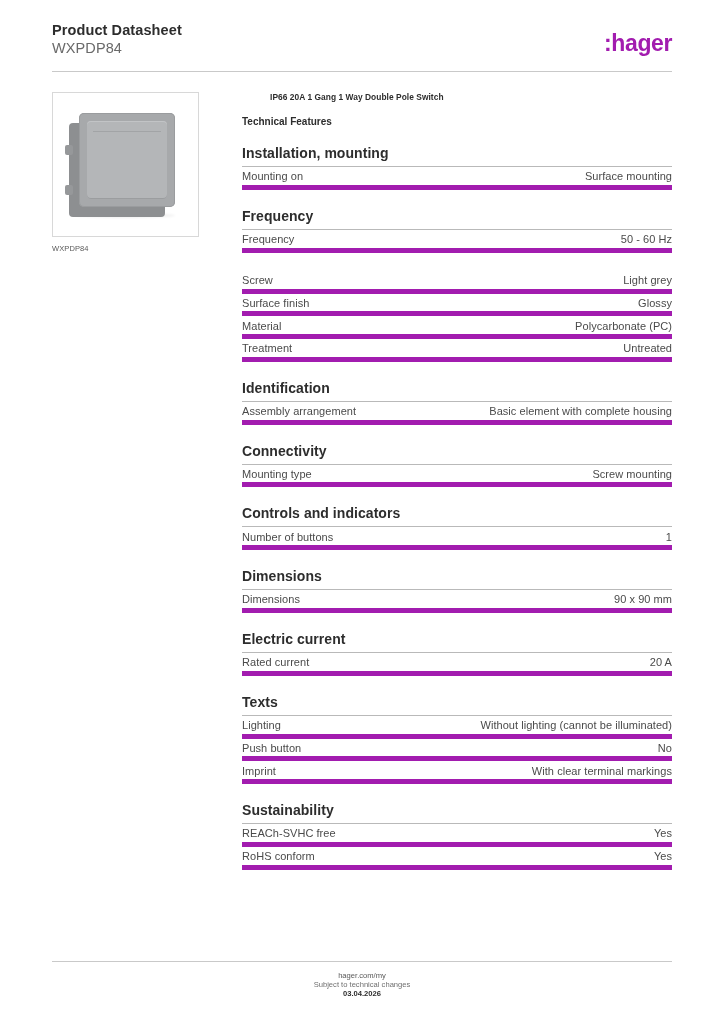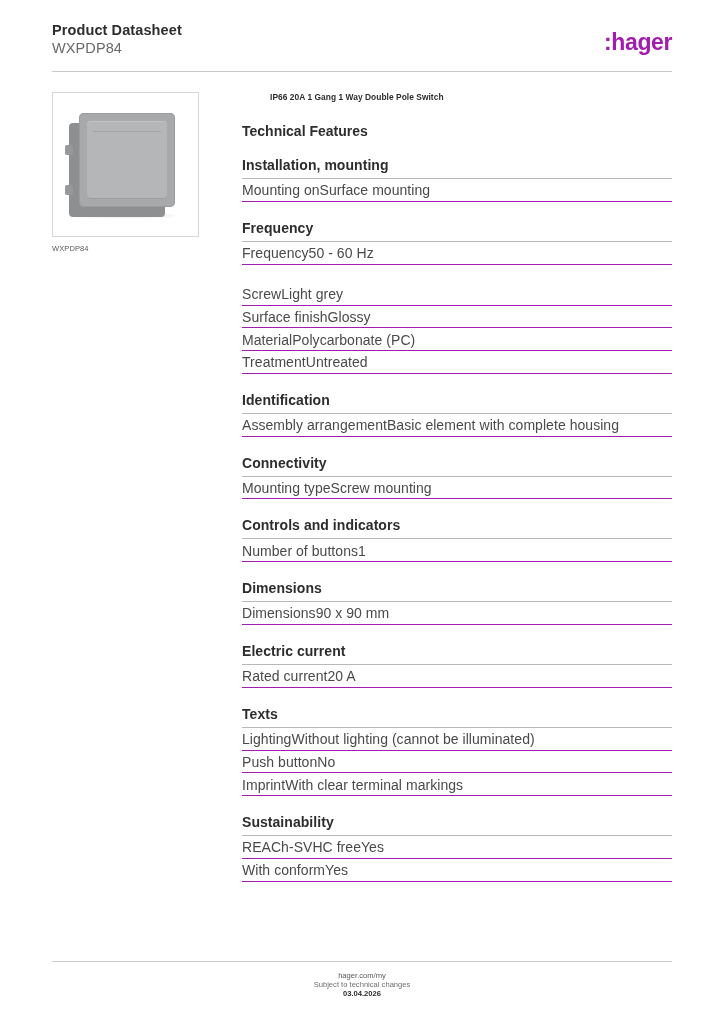--- a/index.html
+++ b/index.html
@@ -19,21 +19,21 @@
   .page {
     position: relative;
     width: 724px;
     height: 1024px;
     padding: 0 52px;
   }
 
   
   .header {
     display: flex;
-    align-items: center;
+    align-items: flex-end;
     justify-content: space-between;
     padding-top: 22px;
   }
   .title-block {
     line-height: 1.18;
   }
   .doc-title {
     font-size: 14.5px;
     font-weight: bold;
     color: #2d2d2d;
@@ -160,42 +160,43 @@
     padding-left: 43px;
   }
   .product-name {
     font-size: 8.4px;
     font-weight: bold;
     color: #2d2d2d;
     letter-spacing: 0.05px;
     padding-left: 28px;
   }
   .tech-features {
-    font-size: 14px;
+    font-size: 10px;
     font-weight: bold;
     color: #2d2d2d;
-    margin-top: 21px;
+    margin-top: 14px;
   }
 
   .group { margin-top: 18px; }
   .group:first-of-type { margin-top: 18px; }
   .group-title {
     font-size: 14px;
     font-weight: bold;
     color: #2d2d2d;
     padding-bottom: 5px;
     border-bottom: 1px solid #b9b9b9;
     letter-spacing: 0.05px;
   }
   .row {
     display: flex;
+    justify-content: space-between;
     align-items: baseline;
-    font-size: 14px;
+    font-size: 11px;
     color: #4a4a4a;
-    border-bottom: 1px solid #a21caf;
+    border-bottom: 5px solid #a21caf;
     padding: 3.2px 0 2.6px 0;
     letter-spacing: 0.05px;
   }
   .row .k { text-align: left; }
   .row .v { text-align: right; color: #4a4a4a; }
 
   
   .footer {
     position: absolute;
     left: 52px;
@@ -338,21 +339,21 @@
               <span class="v">With clear terminal markings</span>
             </div>
           </div>
           <div class="group">
             <div class="group-title">Sustainability</div>
             <div class="row">
               <span class="k">REACh-SVHC free</span>
               <span class="v">Yes</span>
             </div>
             <div class="row">
-              <span class="k">With conform</span>
+              <span class="k">RoHS conform</span>
               <span class="v">Yes</span>
             </div>
           </div>
         </div>
     </div>
 
   </div>
 
   <div class="footer">
     <div class="footer-rule"></div>

